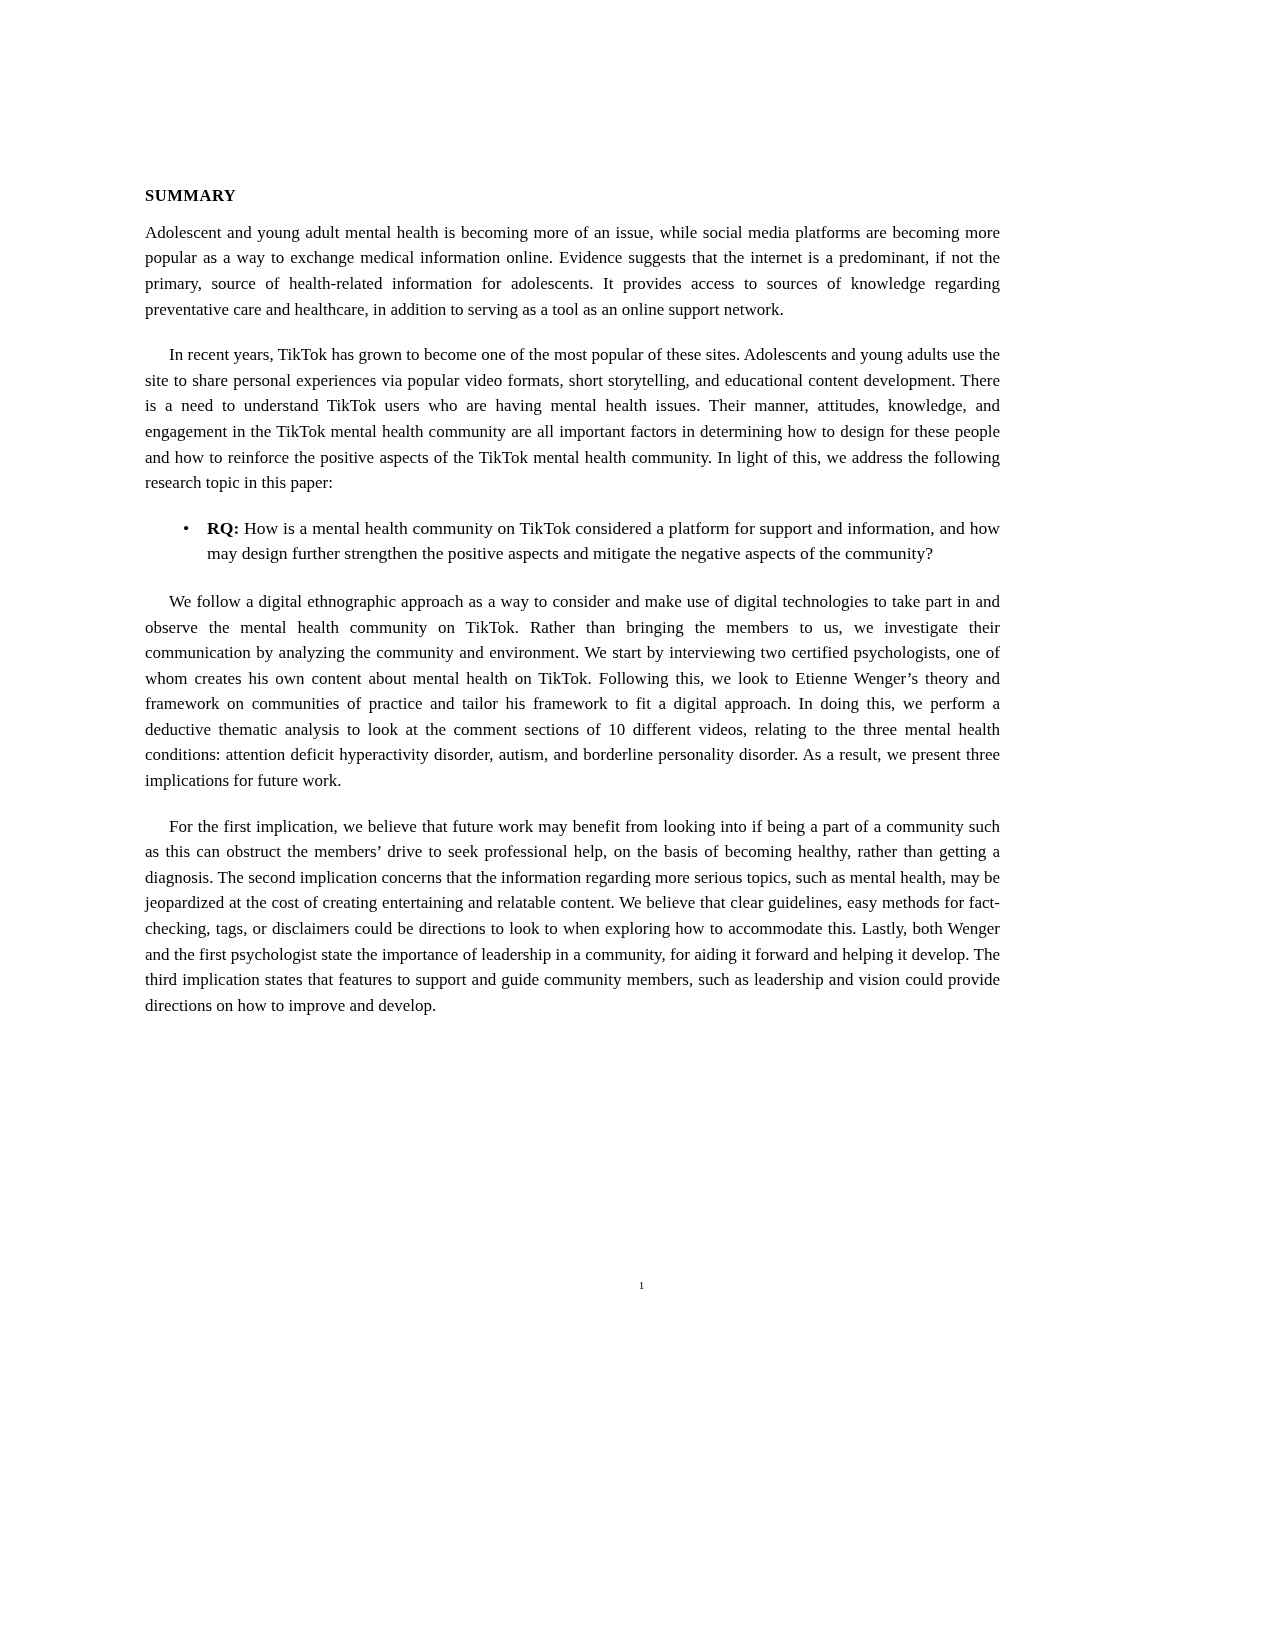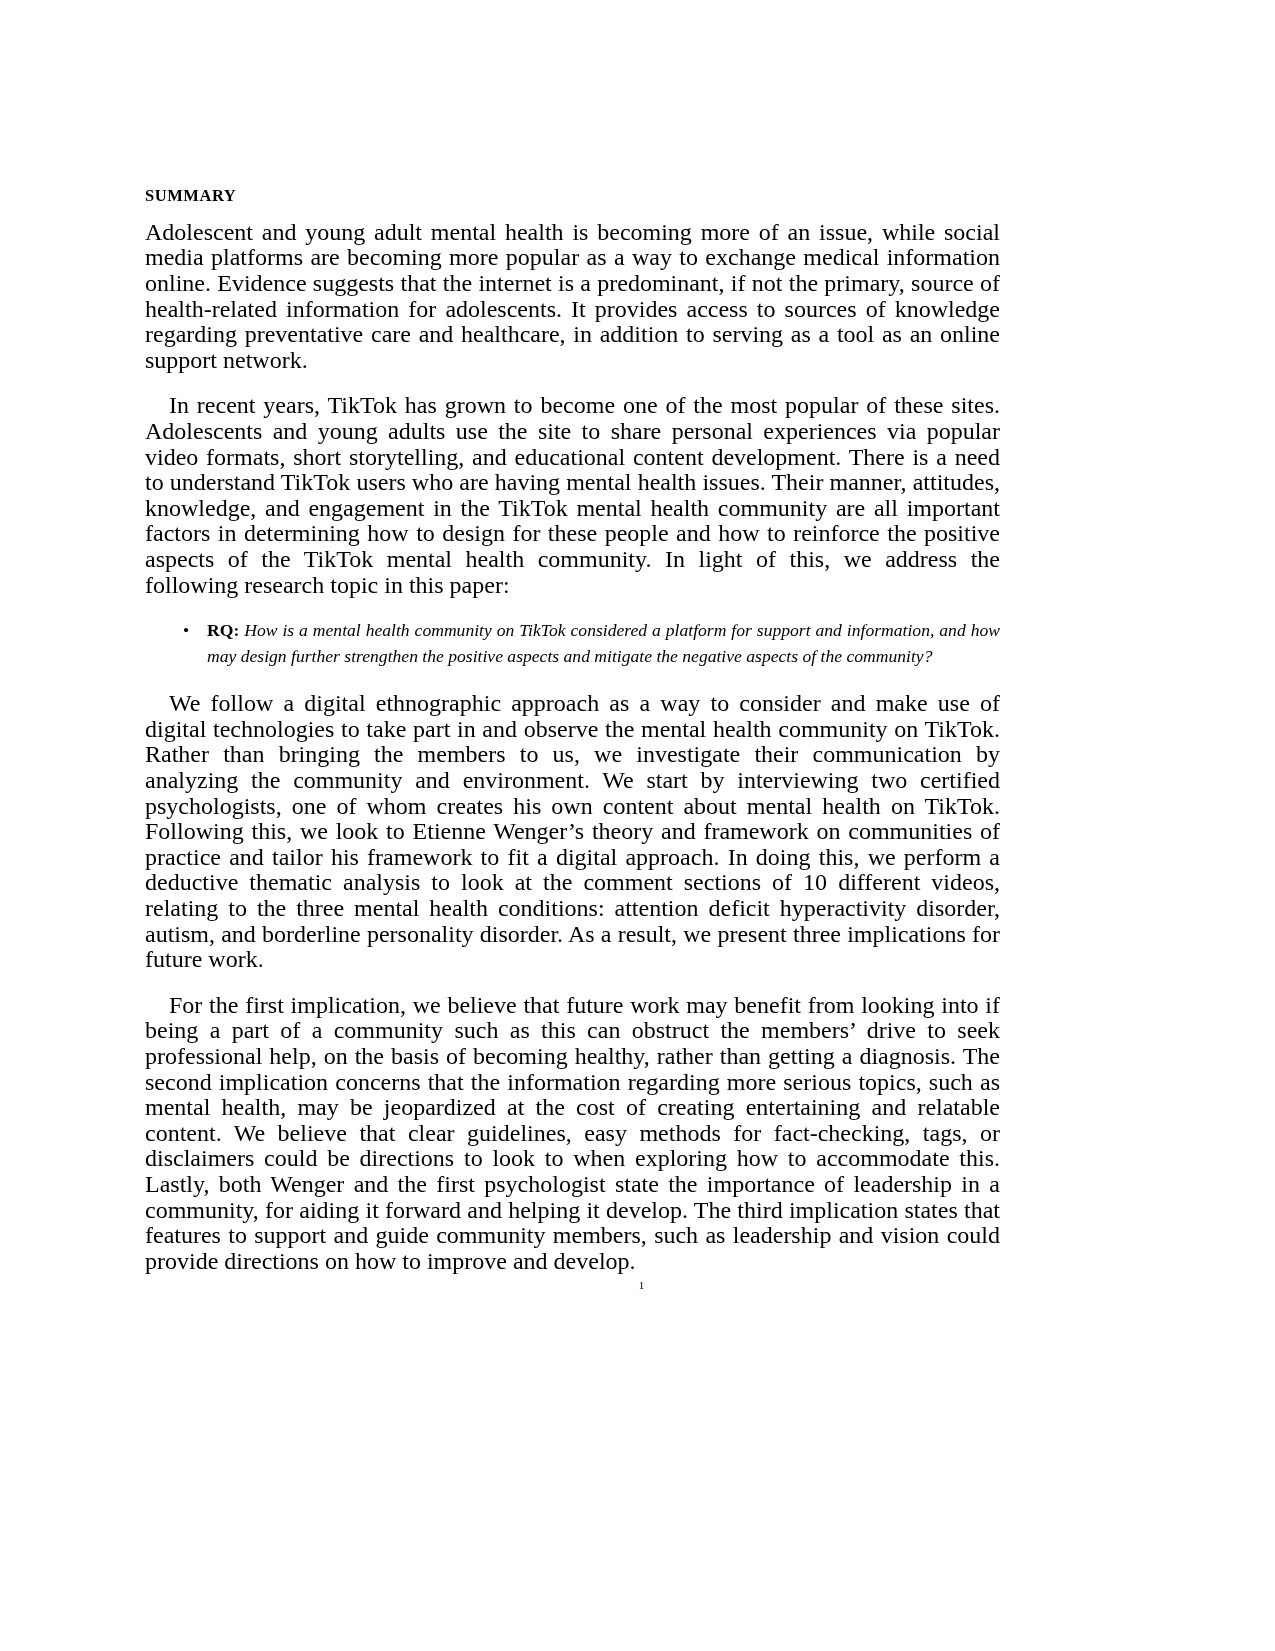--- a/index.html
+++ b/index.html
@@ -31,21 +31,21 @@
     width: 855px;
   }
   .section-heading {
     font-size: 16.5px;
     font-weight: bold;
     letter-spacing: 0.55px;
     line-height: 1.2;
     margin: 0 0 14px 0;
   }
   p.body-text {
-    font-size: 24px;
+    font-size: 17px;
     line-height: 25.6px;
     text-align: justify;
     text-justify: inter-word;
     margin: 0 0 20px 0;
     hyphens: none;
   }
   p.indented {
     text-indent: 24px;
   }
   ul.rq-list {
@@ -66,21 +66,20 @@
     left: 38px;
     top: 0;
     font-size: 17.6px;
     line-height: 25.6px;
   }
   .rq-label {
     font-weight: bold;
     margin-top: 8px;
   }
   .rq-text {
-    font-style: italic;
   }
   .page-number {
     position: absolute;
     left: 0;
     top: 1278px;
     width: 1275px;
     text-align: center;
     font-size: 11px;
     line-height: 14px;
   }

